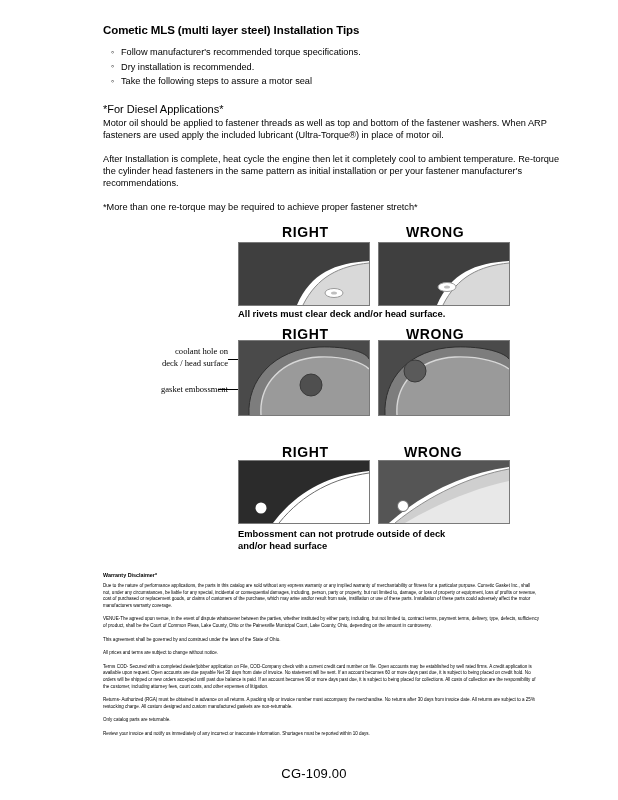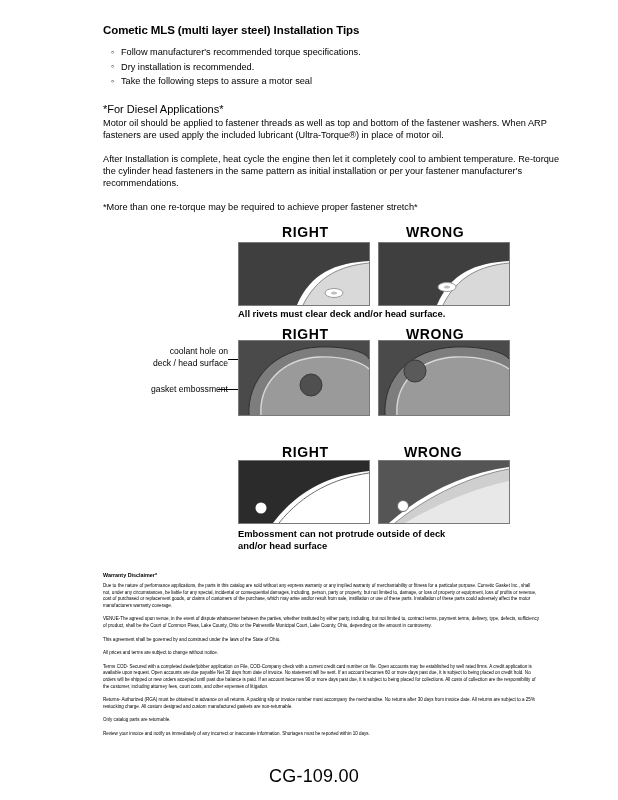--- a/index.html
+++ b/index.html
@@ -115,20 +115,21 @@
     position: absolute;
     font-size: 9.4px;
     font-weight: bold;
   }
   .anno {
     position: absolute;
     font-size: 8.6px;
     text-align: right;
     line-height: 11.5px;
     white-space: nowrap;
+    font-family: Liberation Serif, serif;
   }
   .leader {
     position: absolute;
     background: #000;
     height: 1px;
   }
 
   
   .warranty {
     position: absolute;
@@ -146,21 +147,21 @@
     line-height: 6.6px;
     margin: 0 0 7px 0;
     text-align: left;
   }
   .docnum {
     position: absolute;
     left: 0;
     top: 766px;
     width: 618px;
     text-align: center;
-    font-size: 18px;
+    font-size: 13px;
     letter-spacing: 0.2px;
   }
   .docnum span { margin-left: 10px; }
 </style>
 </head>
 <body>
 
 <div class="page">
 
   <div class="content">

